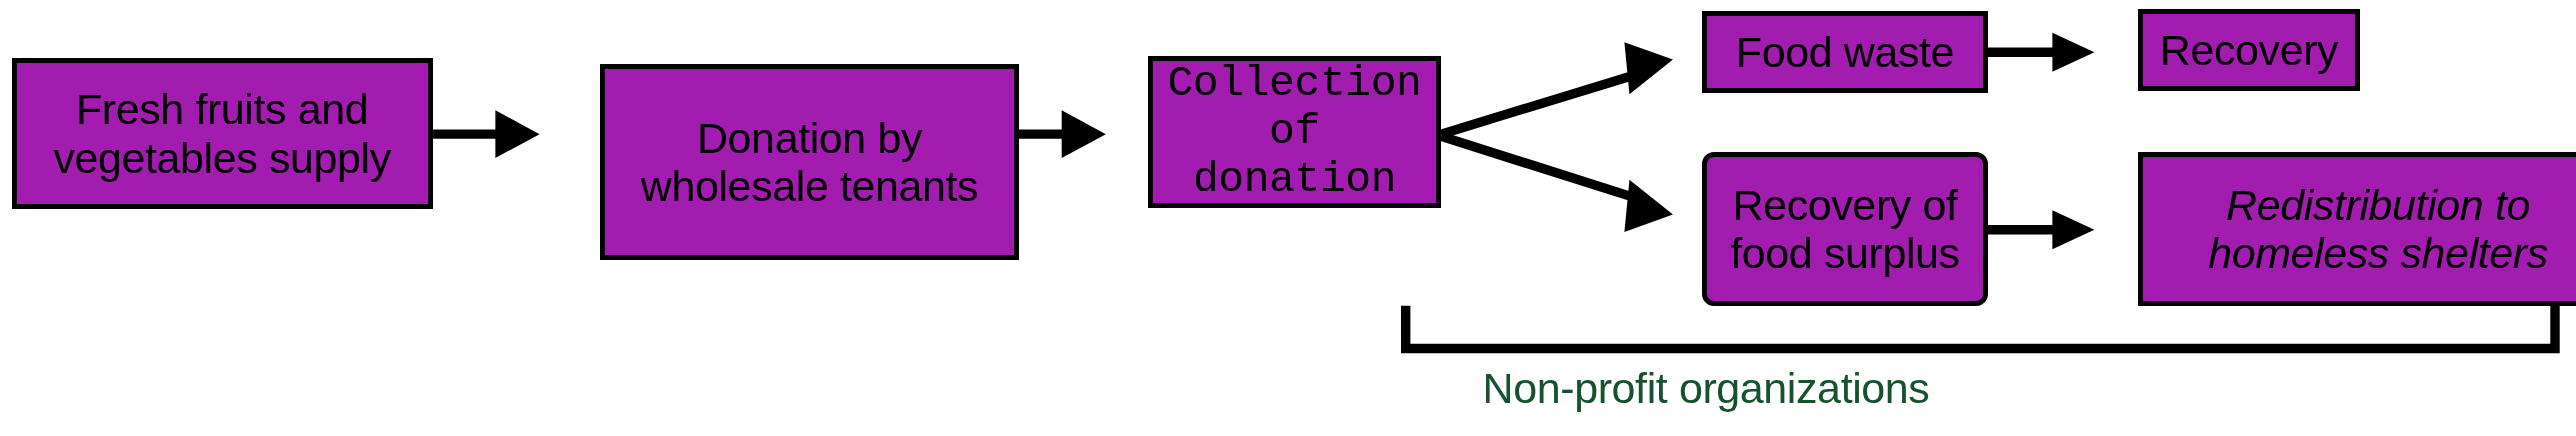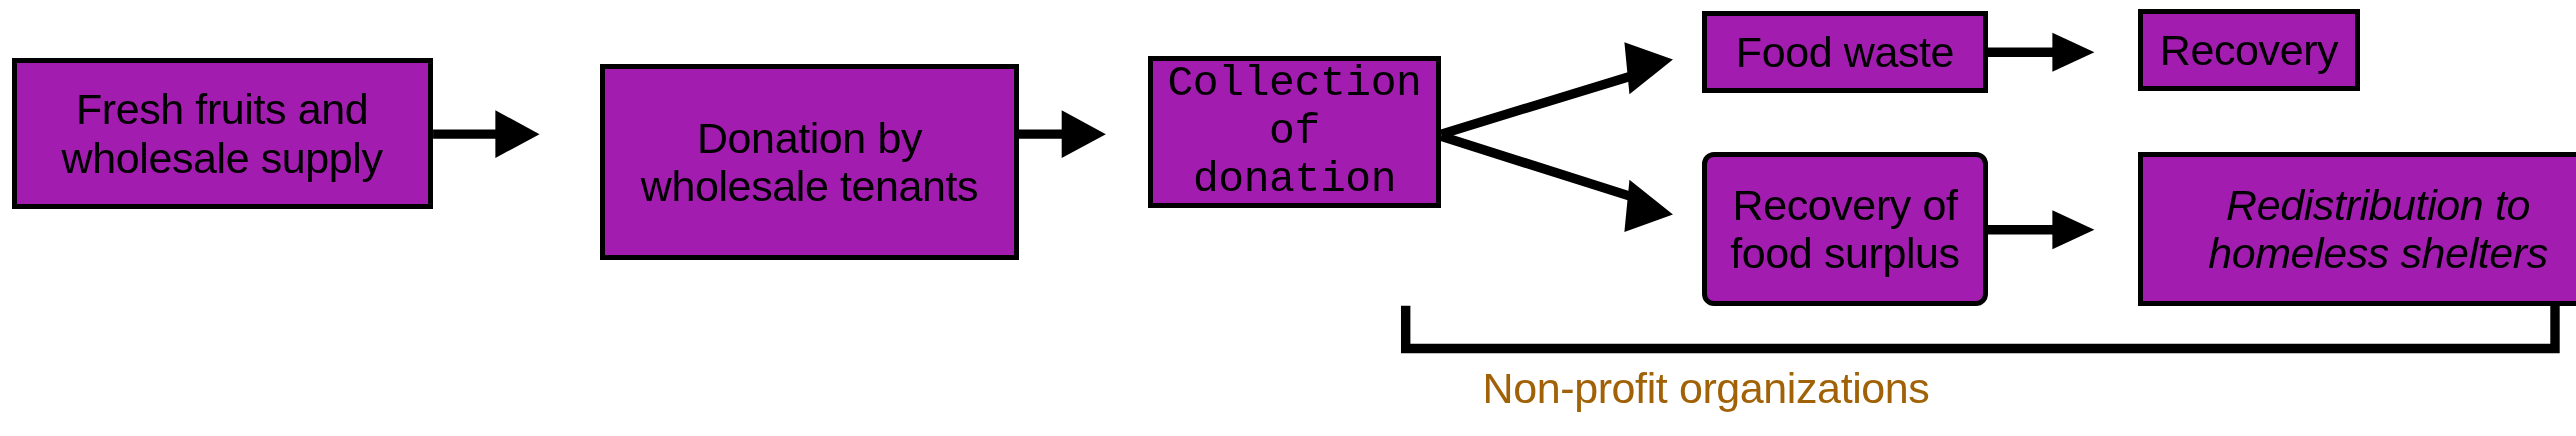--- a/index.html
+++ b/index.html
@@ -38,21 +38,21 @@
     left: 0;
     top: 0;
     width: 2576px;
     height: 437px;
     pointer-events: none;
   }
   .bracket-label {
     position: absolute;
     font-family: "Liberation Sans", sans-serif;
     font-size: 43px;
-    color: #a16207;
+    color: #14532d;
     white-space: nowrap;
     letter-spacing: -0.4px;
   }
 </style>
 </head>
 <body>
 
 <div id="canvas">
 
   <svg class="edge-svg" viewBox="0 0 3557 603" xmlns="http://www.w3.org/2000/svg">
@@ -87,21 +87,21 @@
       <polygon points="2834,290 2892,317 2834,344" fill="#000000"></polygon>
     </g>
 
     <g>
       <path d="M 1941 422 L 1941 481 L 3528 481 L 3528 422" fill="none" stroke="#000000" stroke-width="13"></path>
     </g>
   </svg>
 
   <div class="node" style="left:11.6px; top:58px; width:421px; height:151px;">
     <span>Fresh fruits and
-wholesale supply</span>
+vegetables supply</span>
   </div>
 
   <div class="node" style="left:600px; top:58px; width:419px; height:196px;margin-top:6px;">
     <span>Donation by
 wholesale tenants</span>
   </div>
 
   <div class="node" style="left:1148px; top:56px; width:293px; height:152px;font-family:Liberation Mono, monospace;">
     <span>Collection of
 donation</span>

